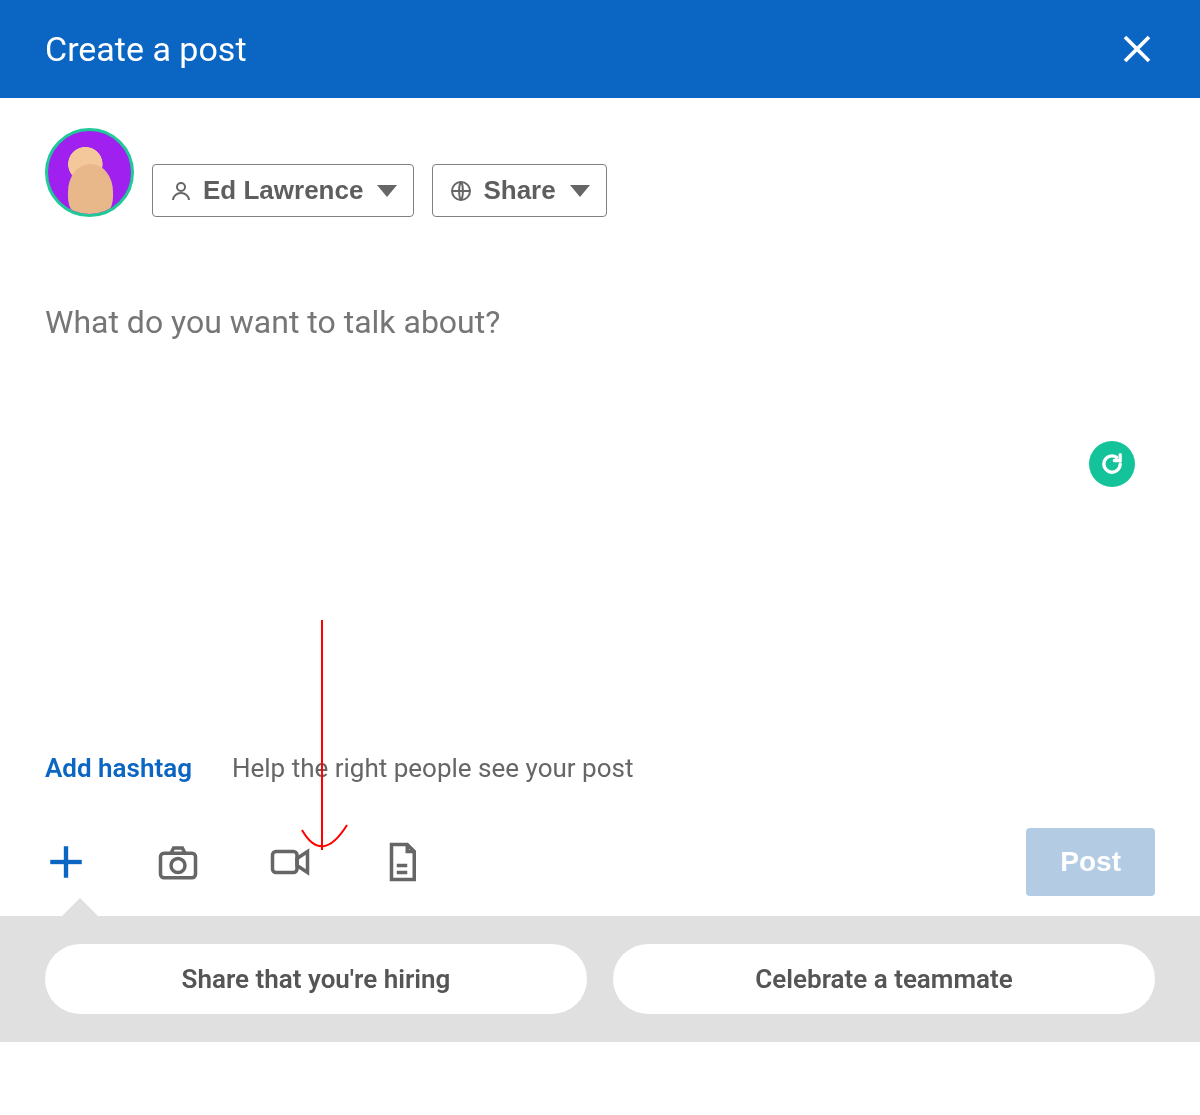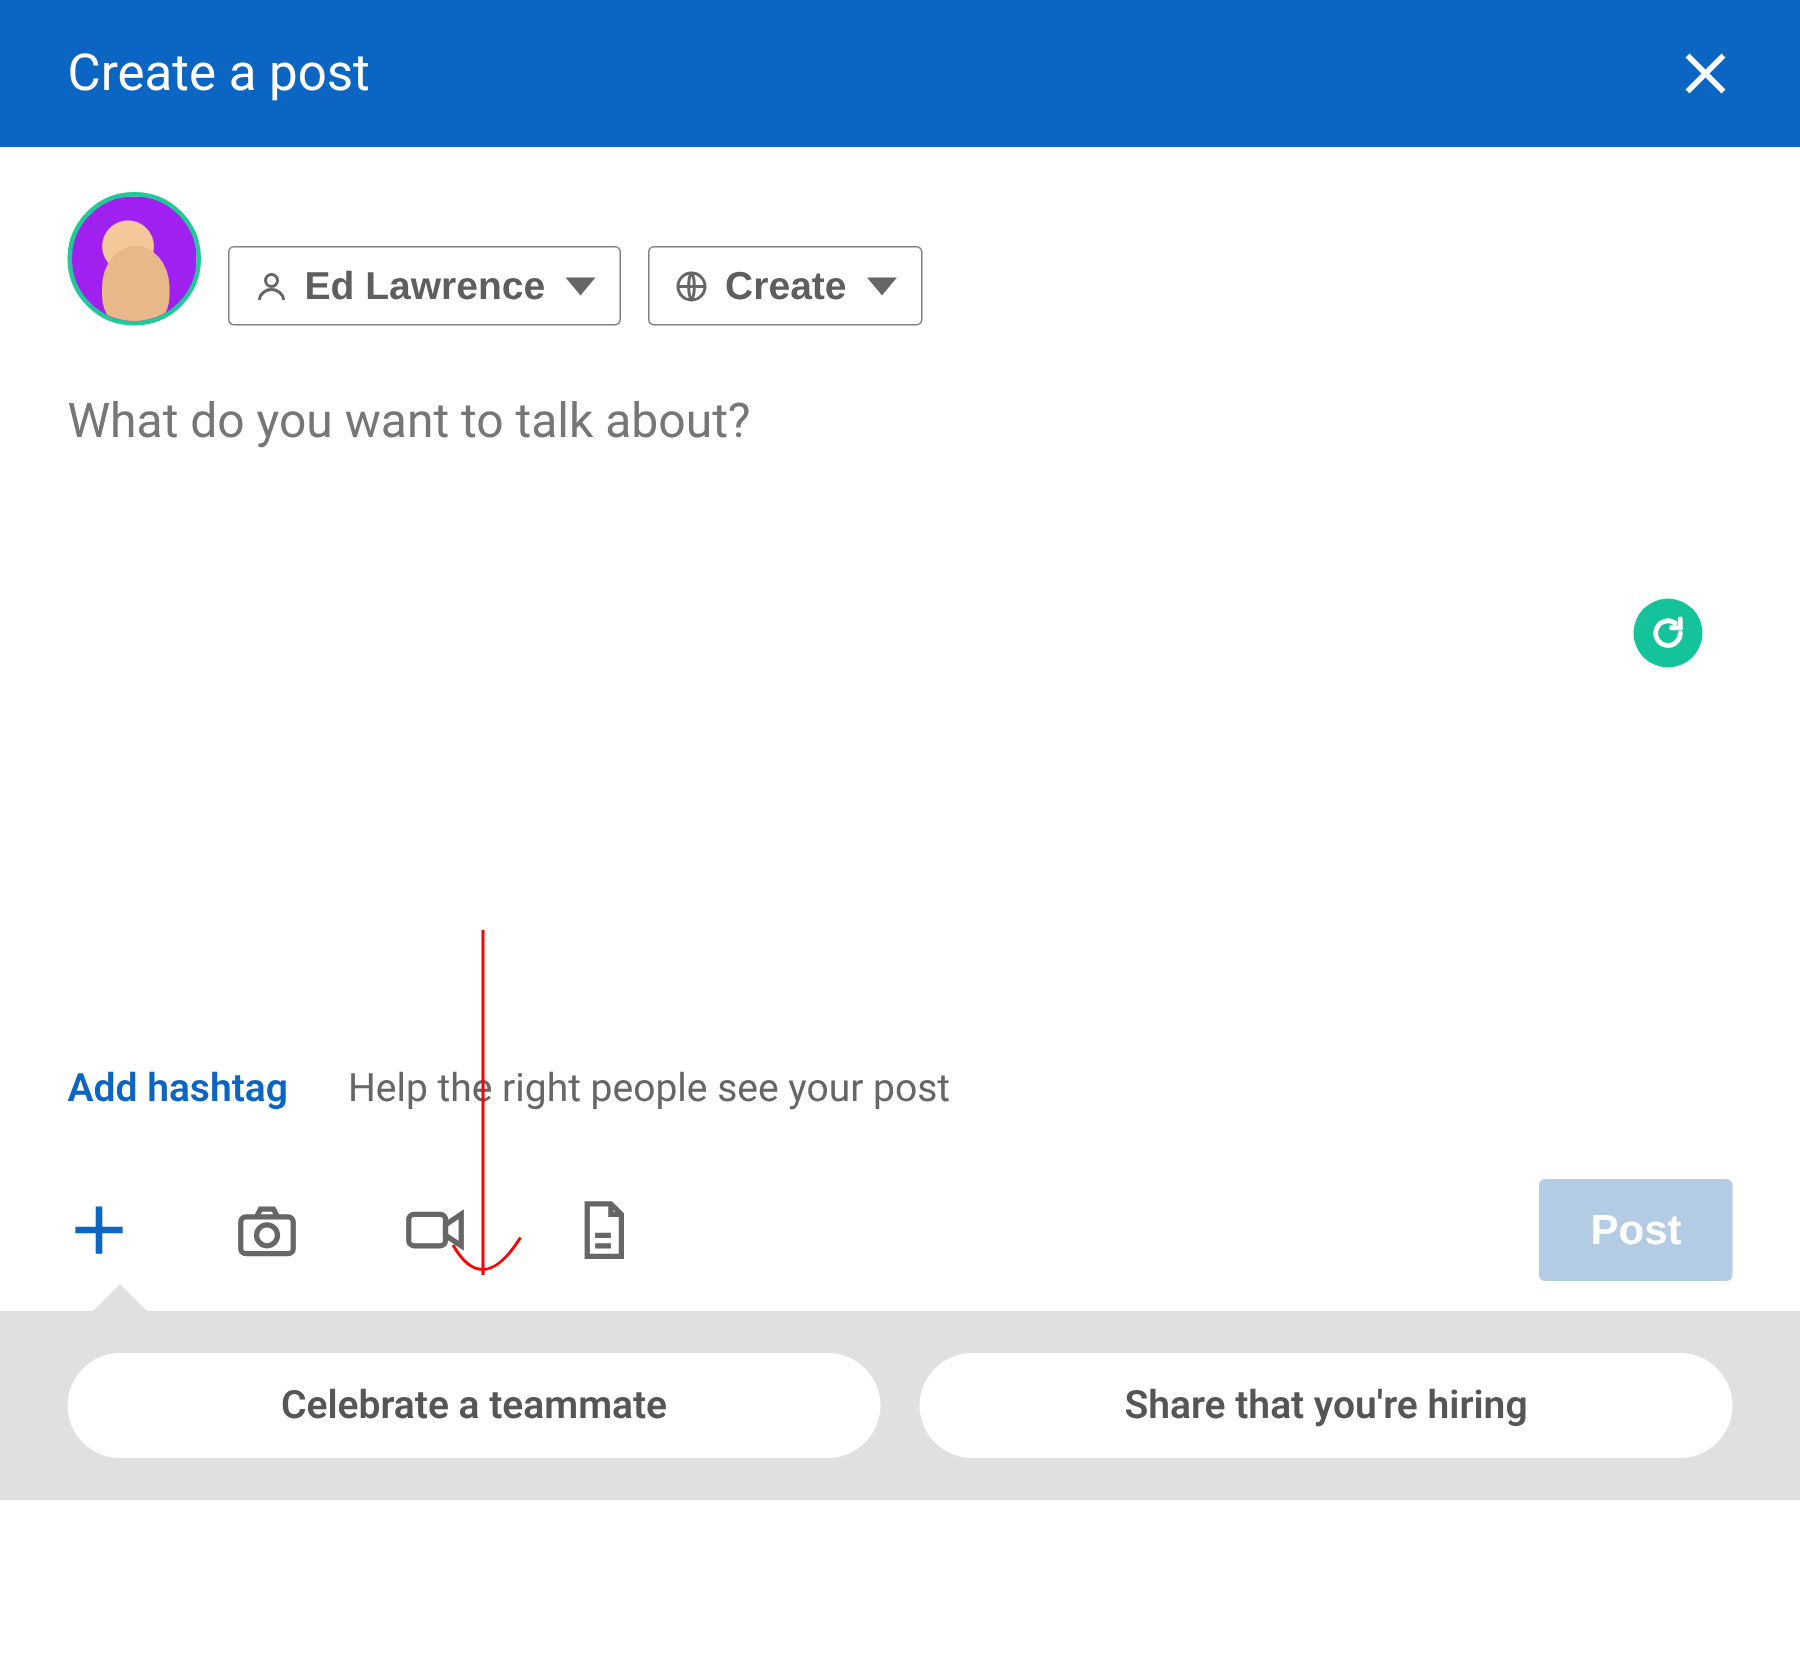--- a/index.html
+++ b/index.html
@@ -86,21 +86,21 @@
     .dropdown-btn .caret {
       width: 0;
       height: 0;
       border-left: 10px solid transparent;
       border-right: 10px solid transparent;
       border-top: 12px solid #666;
       margin-left: 4px;
     }
     .textarea-wrap {
       position: relative;
-      margin-top: 44px;
+      margin-top: 86px;
       height: 440px;
     }
     .textarea {
       width: 100%;
       height: 100%;
       border: none;
       outline: none;
       resize: none;
       font-size: 32px;
       color: #000;
@@ -234,21 +234,21 @@
         <path d="M4 21c0-4 4-7 8-7s8 3 8 7"></path>
       </svg>
       <span>Ed Lawrence</span>
       <span class="caret"></span>
     </button>
     <button class="dropdown-btn">
       <svg class="lead-icon" viewBox="0 0 24 24" fill="none" stroke="#666" stroke-width="2">
         <circle cx="12" cy="12" r="9"></circle>
         <path d="M3 12h18M12 3c2.5 3 2.5 15 0 18M12 3c-2.5 3-2.5 15 0 18"></path>
       </svg>
-      <span>Create</span>
+      <span>Share</span>
       <span class="caret"></span>
     </button>
   </div>
 
   <div class="textarea-wrap">
     <textarea class="textarea" placeholder="What do you want to talk about?" style=""></textarea>
     <div class="grammarly-badge">
       <svg viewBox="0 0 24 24" fill="none" stroke="#fff" stroke-width="2.8" stroke-linecap="round">
         <path d="M19 12a7 7 0 1 1-3-5.7"></path>
         <polyline points="19 4 19 9 14 9" fill="none"></polyline>
@@ -289,20 +289,20 @@
         <path d="M15 2v4h4"></path>
         <line x1="9" y1="14" x2="15" y2="14"></line>
         <line x1="9" y1="18" x2="15" y2="18"></line>
       </svg>
     </div>
   </div>
   <button class="post-btn">Post</button>
 </div>
 
 <div class="suggestions-bar">
+  <div class="suggestion-pill">Share that you're hiring</div>
   <div class="suggestion-pill">Celebrate a teammate</div>
-  <div class="suggestion-pill">Share that you're hiring</div>
 </div>
 
 <svg class="annotation-arrow" style="left:292px; top:620px;" width="80" height="260" viewBox="0 0 80 260">
   <path d="M30 0 L30 230" stroke="#ff0000" stroke-width="2" fill="none"></path>
   <path d="M10 210 Q30 245 55 205" stroke="#ff0000" stroke-width="2" fill="none"></path>
 </svg>
 
 </body></html>

